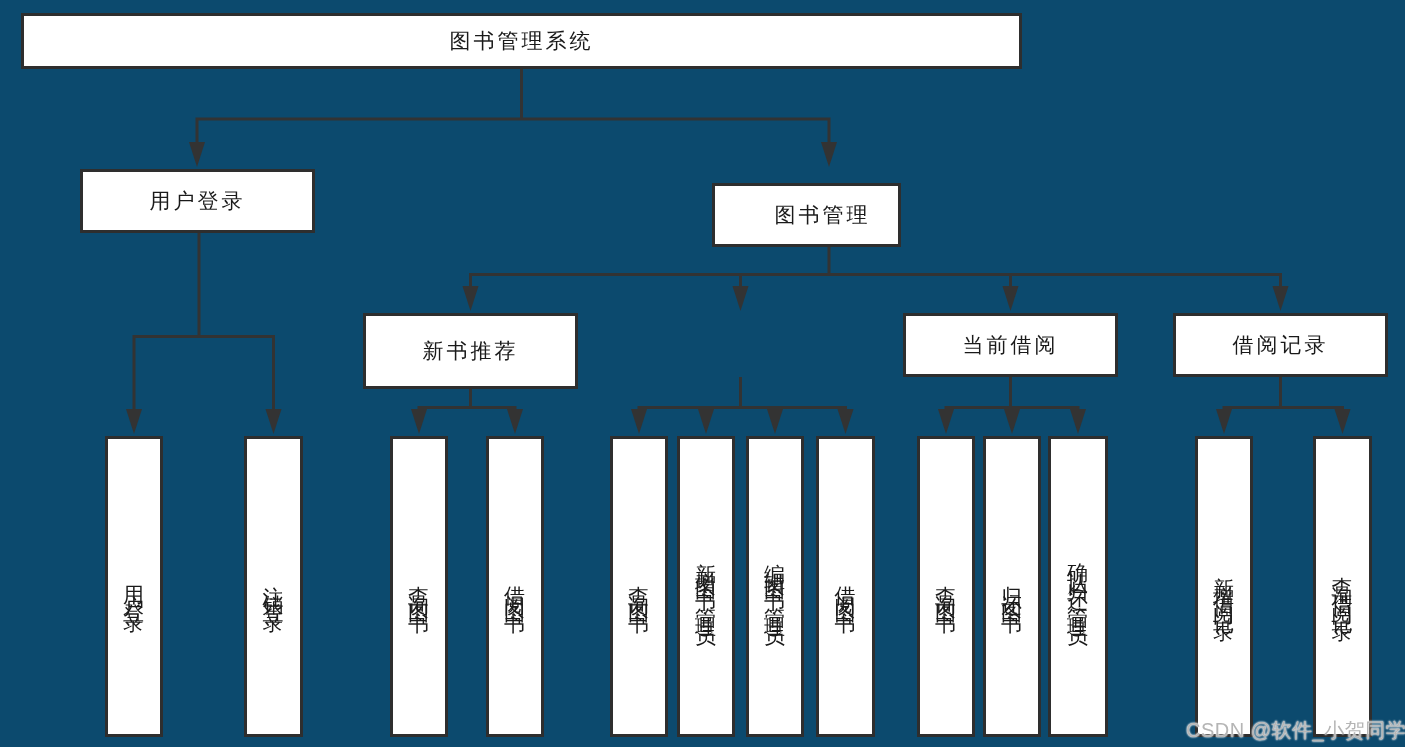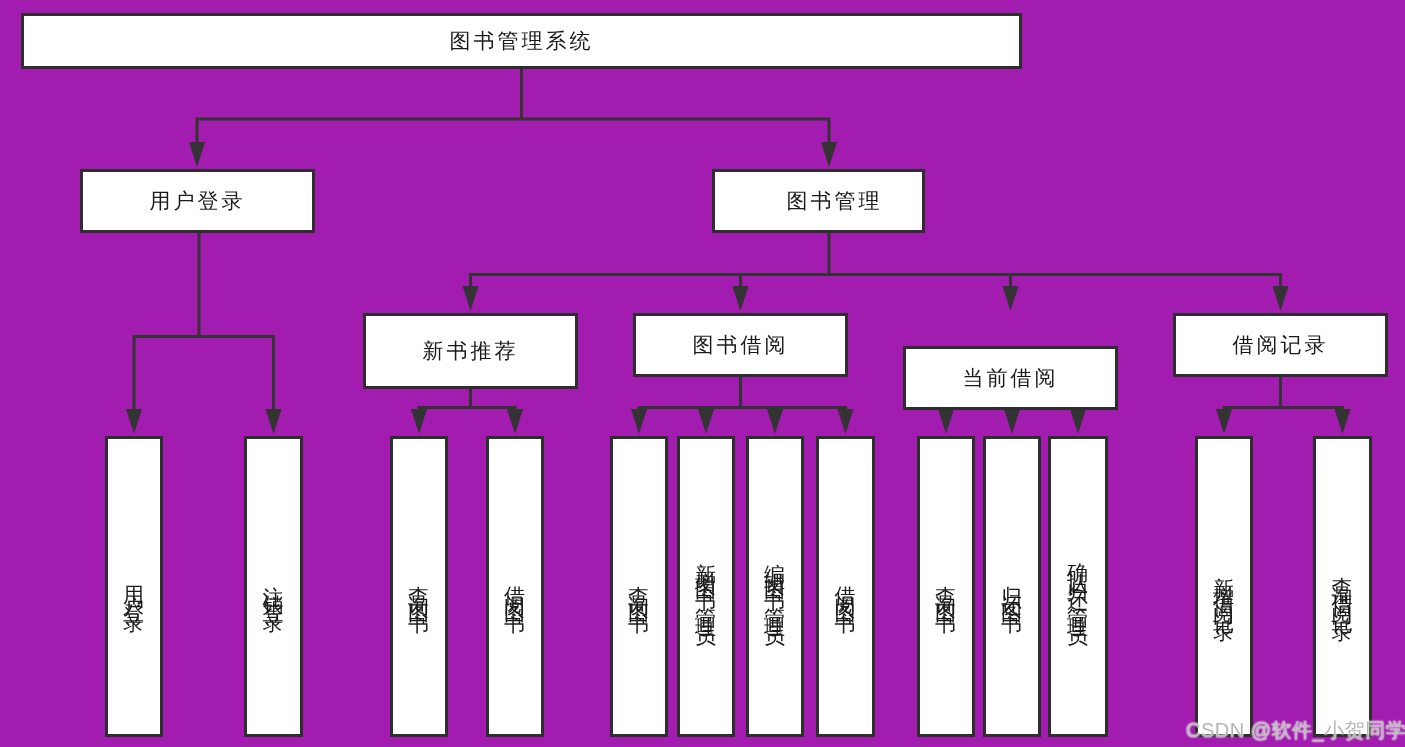--- a/index.html
+++ b/index.html
@@ -1,17 +1,17 @@
 <!DOCTYPE html>
 <html><head>
 <meta charset="utf-8">
 <style>
   html,body{margin:0;padding:0;background:#ffffff;}
   .canvas{
-    position:relative;width:1405px;height:747px;background:#a21caf;overflow:hidden;
+    position:relative;width:1405px;height:747px;background:#0c4a6e;overflow:hidden;
     font-family:"Liberation Sans","DejaVu Sans",sans-serif;
     text-align:center;
   }
   .connectors{position:absolute;left:0;top:0;width:1405px;height:747px;}
   .box{
     position:absolute;box-sizing:border-box;background:#ffffff;
     border:3px solid #2e2e2e;color:#1a1a1a;
     display:flex;align-items:center;justify-content:center;
   }
   .box-h{font-size:21px;letter-spacing:3px;white-space:nowrap;}
@@ -93,31 +93,28 @@
     </g>
   </svg>
 
   <div class="box box-h" style="left:21px;top:13px;width:1001px;height:56px;">
     <span>图书管理系统</span>
   </div>
 
   <div class="box box-h" style="left:80px;top:169px;width:235px;height:64px;">
     <span>用户登录</span>
   </div>
-  <div class="box box-h" style="left:712px;top:169px;width:213px;height:64px;padding-left:32px;">
+  <div class="box box-h" style="left:712px;top:183px;width:189px;height:64px;padding-left:32px;">
     <span>图书管理</span>
   </div>
 
   <div class="box box-h" style="left:363px;top:313px;width:215px;height:76px;">
     <span>新书推荐</span>
   </div>
-  <div class="box box-h" style="left:633px;top:313px;width:215px;height:64px;">
-    <span>图书借阅</span>
-  </div>
-  <div class="box box-h" style="left:903px;top:313px;width:215px;height:64px;margin-top:33px;">
+  <div class="box box-h" style="left:903px;top:313px;width:215px;height:64px;">
     <span>当前借阅</span>
   </div>
   <div class="box box-h" style="left:1173px;top:313px;width:215px;height:64px;">
     <span>借阅记录</span>
   </div>
 
   <div class="box box-v" style="left:105px;top:436px;width:58px;height:301px;">
     <span>用户登录</span>
   </div>
   <div class="box box-v" style="left:244px;top:436px;width:59px;height:301px;">

